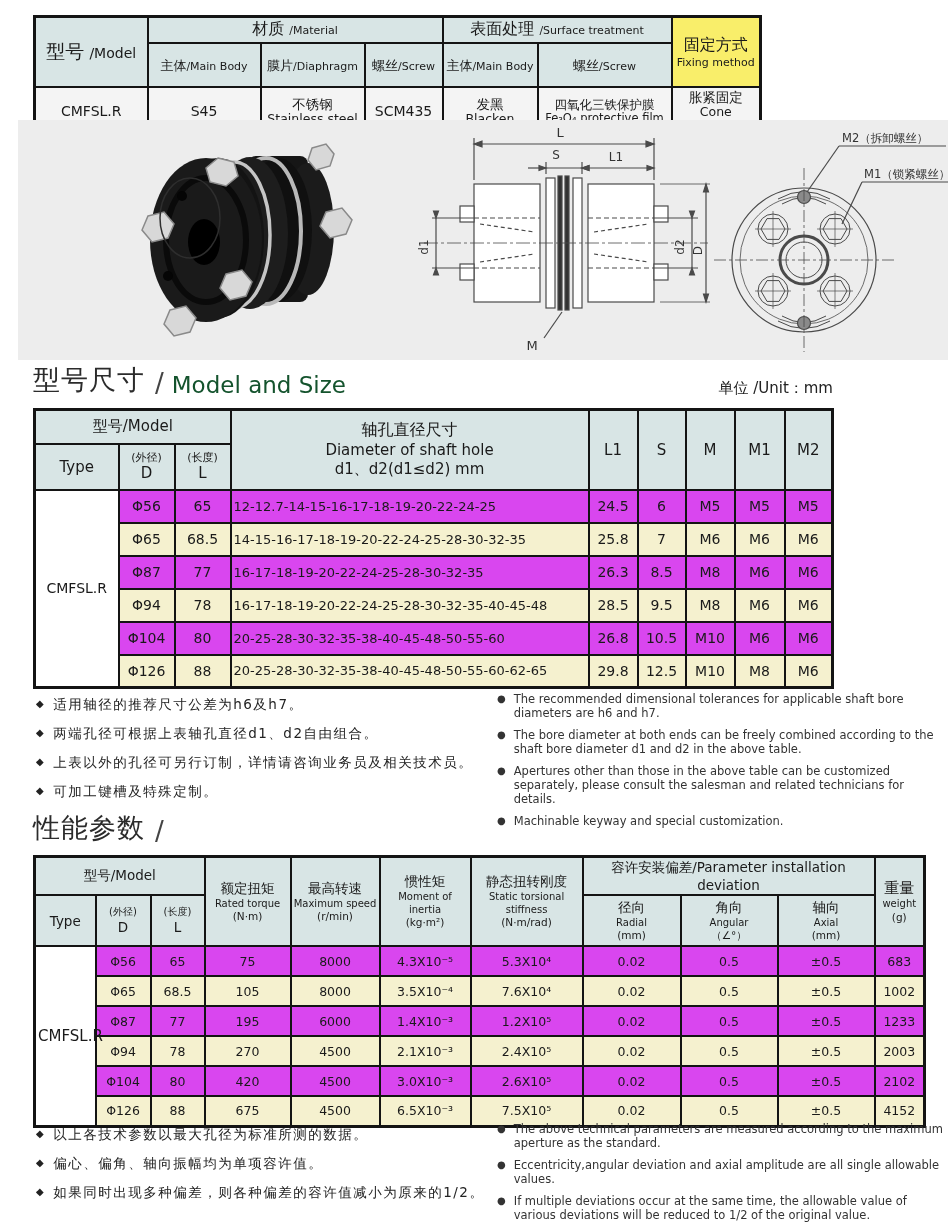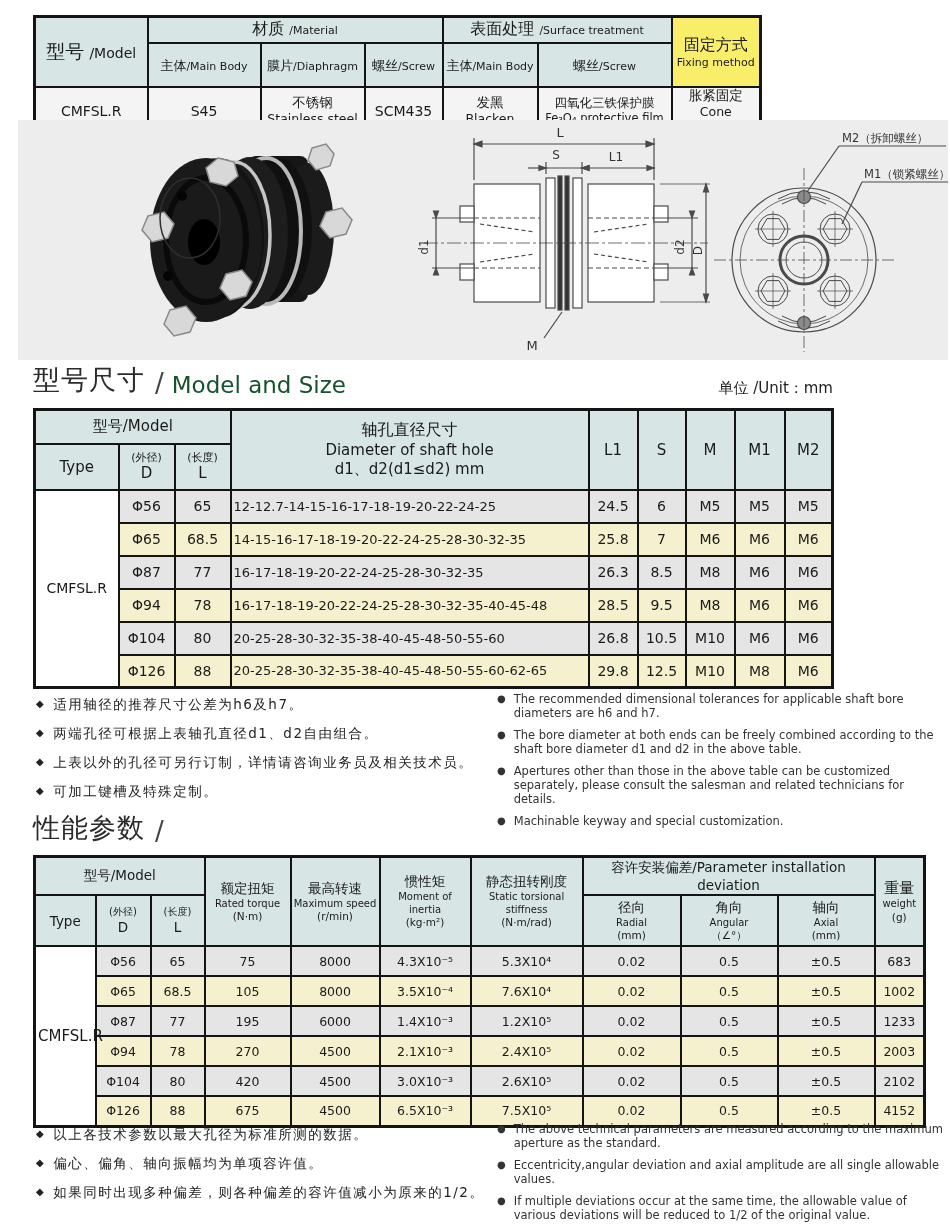--- a/index.html
+++ b/index.html
@@ -10,35 +10,35 @@
   }
   .abs { position:absolute; }
 
   
   table { border-collapse:collapse; table-layout:fixed; width:100%; }
   th,td { border:2px solid #141414; text-align:center; vertical-align:middle; padding:1px 2px; font-weight:normal; }
   .outer { border:3px solid #141414; }
   .hdr { background:#d8e5e5; }
   .ylw { background:#f9ee6a; }
   .rowY td { background:#f5f1cf; }
-  .rowW td { background:#e5e5e5; }
+  .rowW td { background:#d946ef; }
   td.modelcell { background:#ffffff !important; font-size:17px; }
 
   
   .spec-wrap { left:33px; top:15px; width:727px; }
   .spec th .zh { font-size:16px; }
   .spec th .en { font-size:11px; }
   .spec .bigzh { font-size:19px; }
   .spec .bigen { font-size:14px; }
   .spec td { font-size:14px; background:#f4f4f4; }
   .spec .l1 { height:26px; }
   .spec .l2 { height:44px; }
   .spec .dat { height:37px; }
   .spec td .sub { display:block; font-size:12.5px; line-height:1.15; }
-  .spec td .subzh { display:block; font-size:13.5px; line-height:1.2;font-family:Liberation Mono, monospace; }
+  .spec td .subzh { display:block; font-size:13.5px; line-height:1.2; }
 
   
   .panel { left:18px; top:120px; width:930px; height:240px; background:#ededed; }
   svg text { font-family:"DejaVu Sans","Liberation Sans",sans-serif; fill:#333; }
 
   
   .sect { display:flex; align-items:flex-end; }
   .sect .t-zh { font-size:27px; color:#2b2b2b; letter-spacing:1px; }
   .sect .t-sep { font-size:26px; color:#444; margin:0 8px 0 10px; }
   .sect .t-en { font-size:23px; color:#14532d; }

